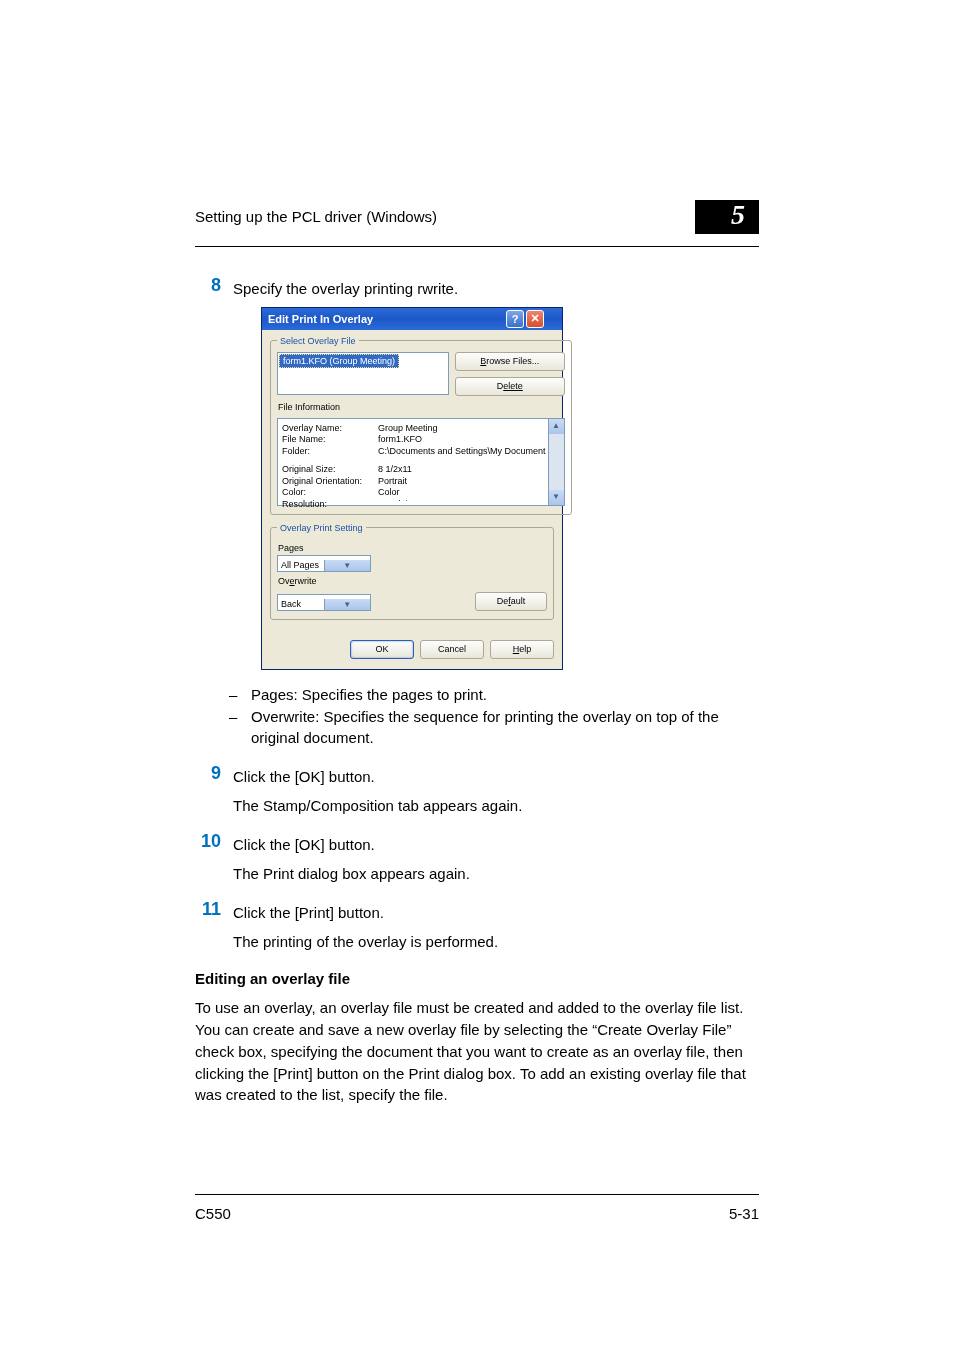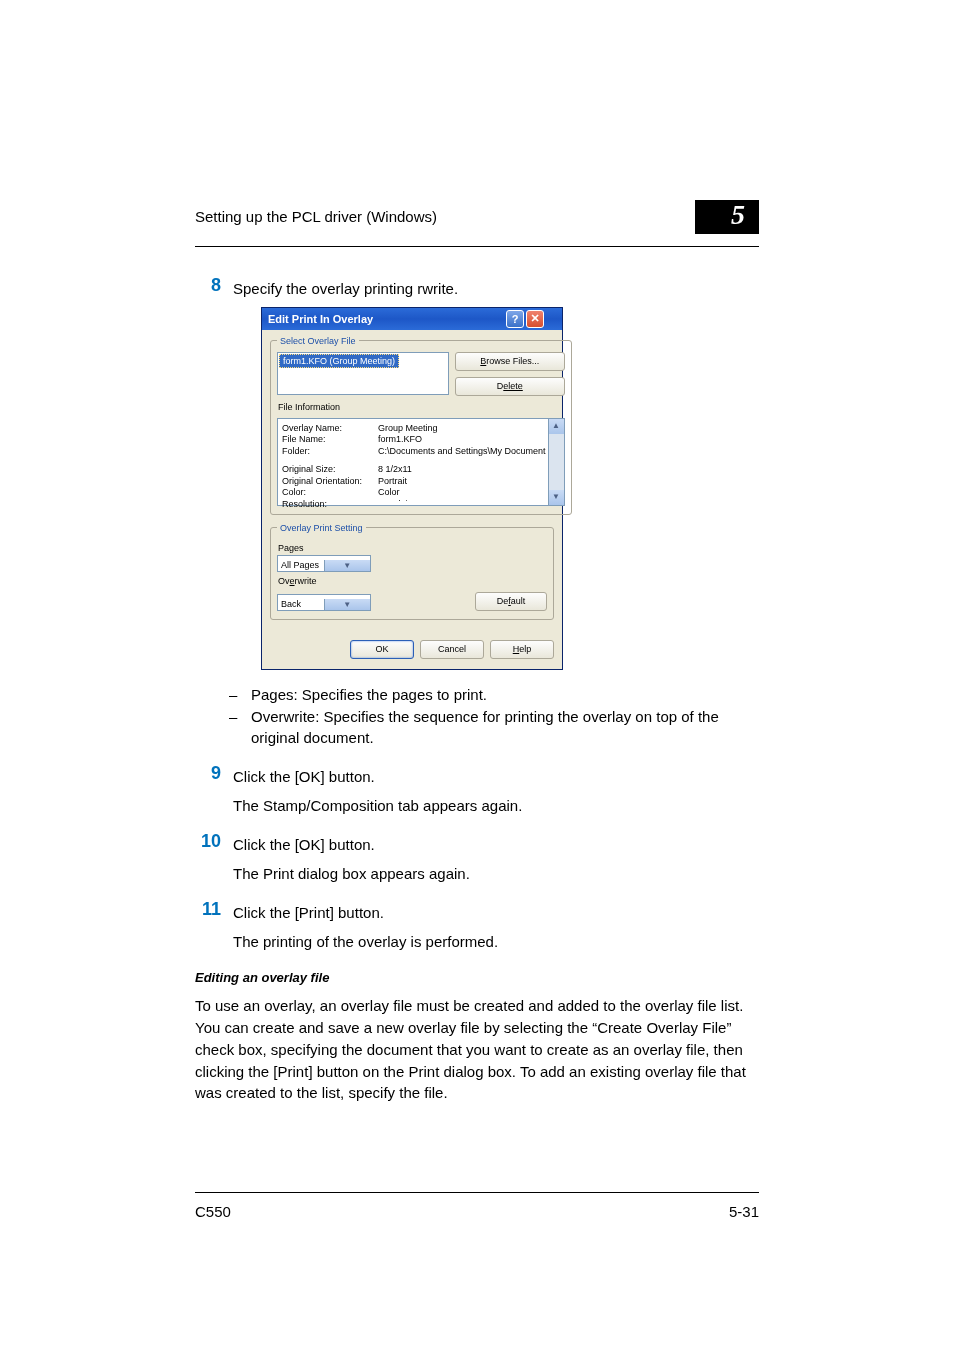--- a/index.html
+++ b/index.html
@@ -169,24 +169,23 @@
     list-style: none;
     display: flex;
   }
   .bullet-list .dash { width: 22px; flex-shrink:0; text-align:left;}
   .sub-p {
     margin: 6px 0 14px 38px;
     font-size: 15px;
     line-height: 1.45;
   }
   .section-h {
-    font-size: 13px;
+    font-size: 15px;
     font-weight: bold;
     margin: 18px 0 10px 0;
-    font-style: italic;
   }
   .para {
     font-size: 15px;
     line-height: 1.45;
     margin-bottom: 10px;
   }
   .footer-hr { border:none; border-top:1px solid #000; margin-top: 88px; margin-bottom: 10px;}
   .footer-row { display:flex; justify-content:space-between; font-size:15px;}
   .lblsm { font-size:9px; margin: 4px 0 2px 1px;}
 </style>

